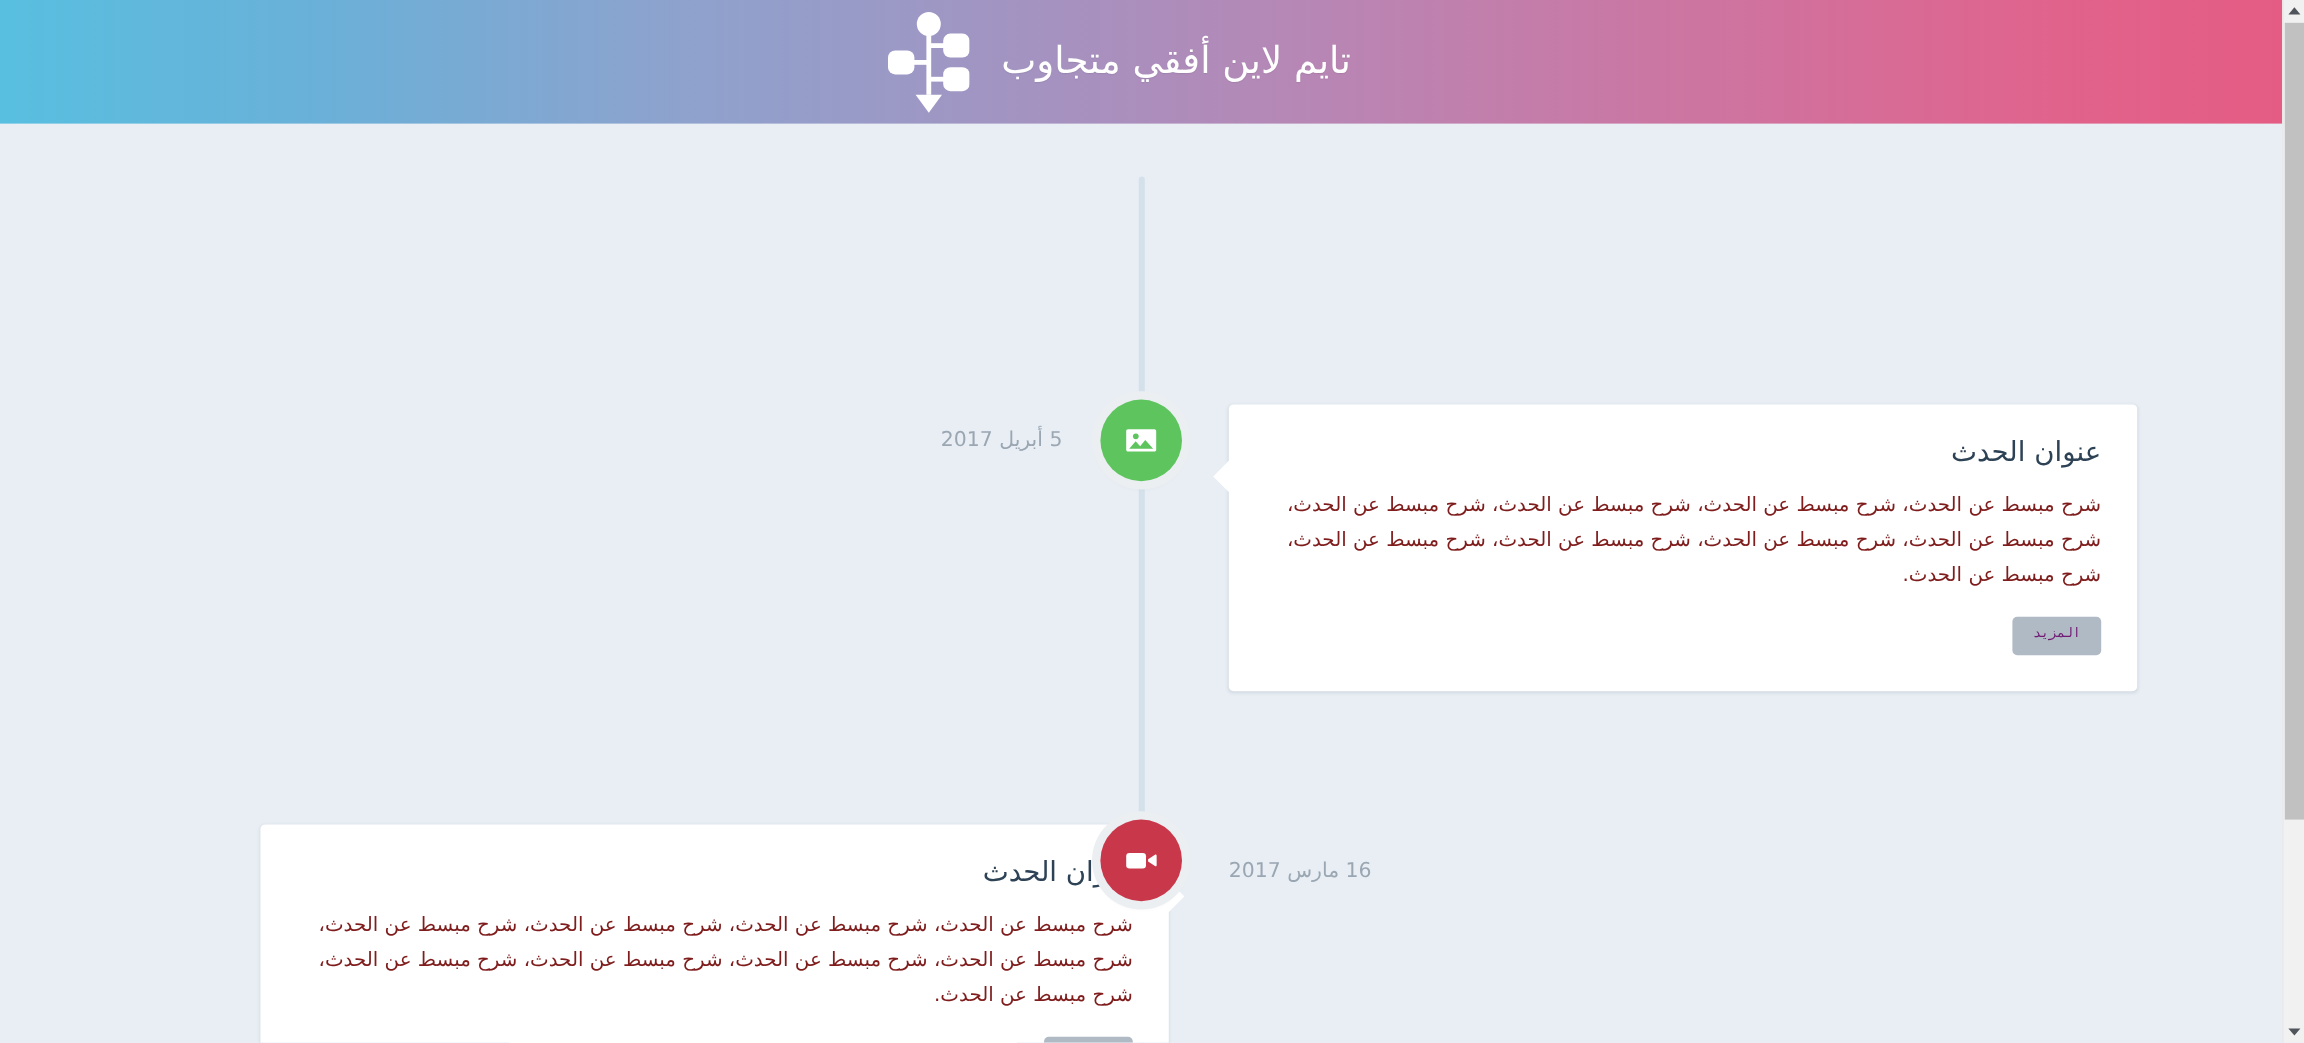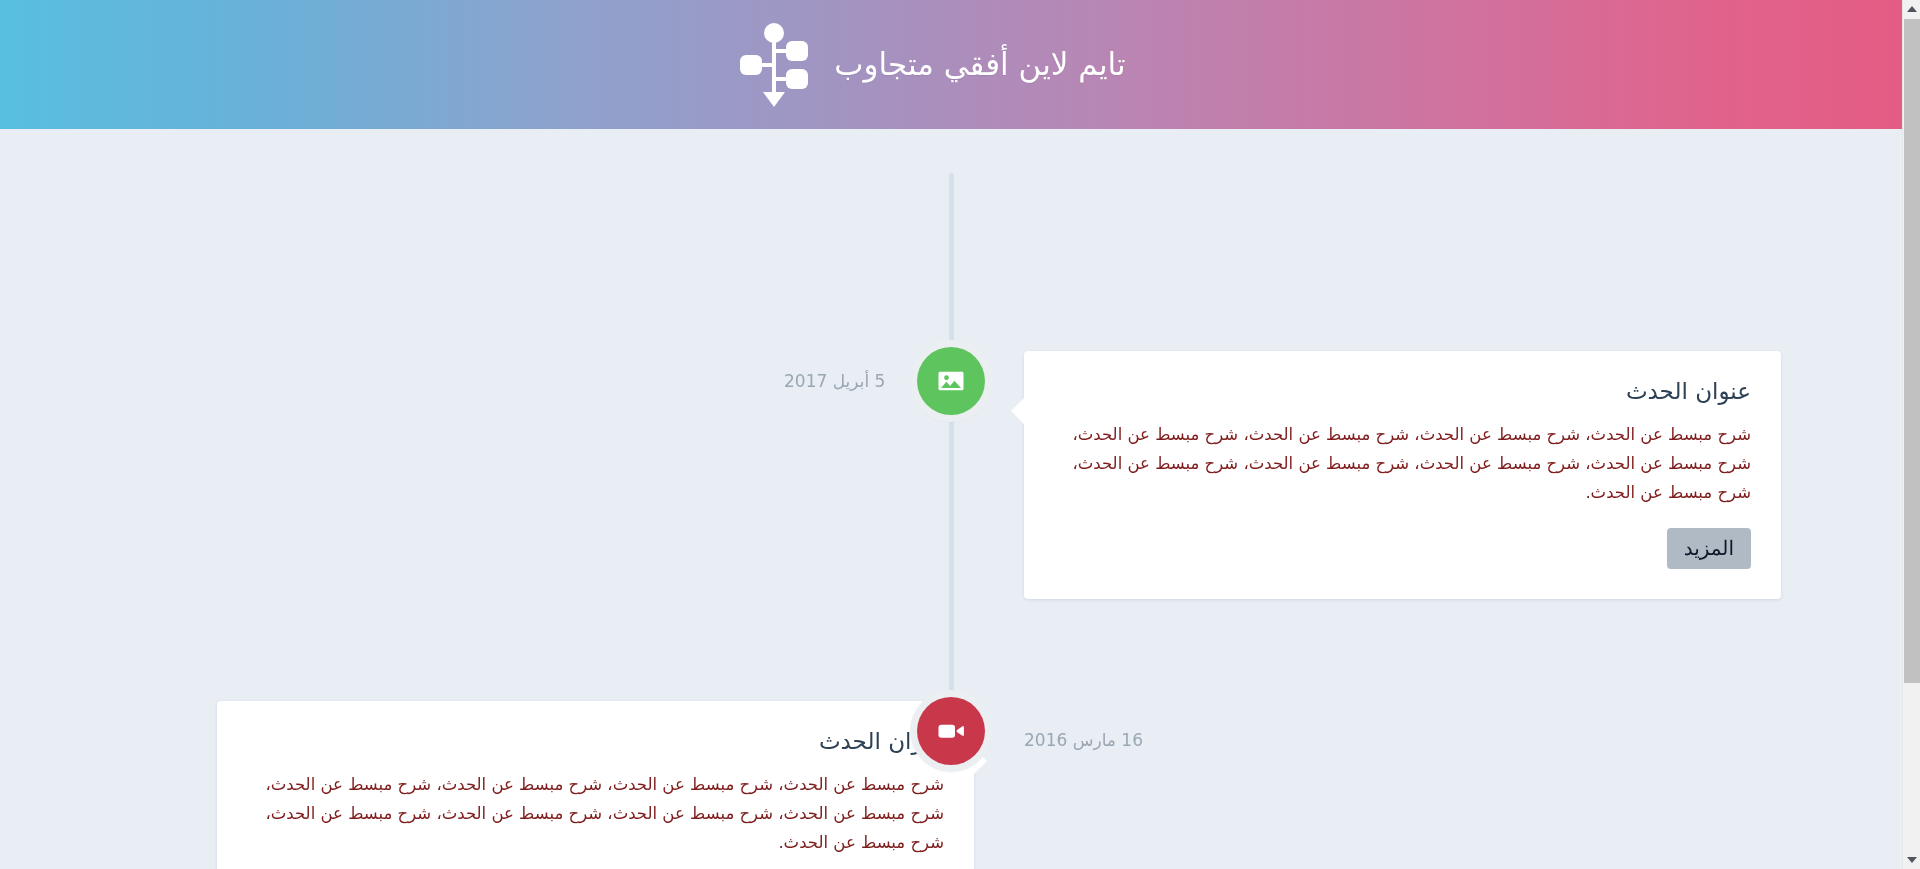--- a/index.html
+++ b/index.html
@@ -23,21 +23,21 @@
     top: 0; left: 0;
     width: 1902px;
     height: 869px;
     overflow: hidden;
     background: #e8eef4;
   }
 
   
   .site-header {
     position: relative;
-    height: 129px;
+    height: 103px;
     background: linear-gradient(90deg, #58bfe0 0%, #6ab0d8 14%, #8ea2cd 30%, #a592c0 46%, #bb84b2 60%, #cf739f 76%, #e0638c 90%, #e45c84 100%);
     display: flex;
     align-items: center;
     justify-content: center;
     overflow: hidden;
   }
   .header-inner {
     display: flex;
     align-items: center;
     gap: 26px;
@@ -57,21 +57,21 @@
     height: 86px;
     flex: 0 0 auto;
     display: block;
   }
 
   
   .timeline {
     position: relative;
     width: 1902px;
     min-height: 766px;
-    padding-top: 0;
+    padding-top: 12px;
   }
   .timeline-axis {
     position: absolute;
     top: 44px;
     bottom: 0;
     left: 949px;
     width: 5px;
     background: #d4e1ea;
     border-radius: 3px;
   }
@@ -135,25 +135,25 @@
   .card-body {
     color: #7f1d1d;
     font-size: 16.5px;
     line-height: 1.75;
     margin: 0 0 20px 0;
     text-align: right;
   }
   .card-btn {
     display: inline-block;
     background: #b0bac4;
-    color: #0f172a;
+    color: #701a75;
     border: none;
     border-radius: 4px;
-    font-size: 20px;
-    font-family: Liberation Sans, sans-serif;
+    font-size: 11px;
+    font-family: Liberation Mono, monospace;
     padding: 10px 17px 11px 17px;
     cursor: pointer;
     line-height: 1;
     float: right;
   }
   .card-clear { clear: both; }
 
   
   .tl-date {
     position: absolute;
@@ -254,21 +254,21 @@
       <article class="tl-card card-right" style="top:222px; left:1024px;">
         <h2 class="card-title">عنوان الحدث</h2>
         <p class="card-body">شرح مبسط عن الحدث، شرح مبسط عن الحدث، شرح مبسط عن الحدث، شرح مبسط عن الحدث، شرح مبسط عن الحدث، شرح مبسط عن الحدث، شرح مبسط عن الحدث، شرح مبسط عن الحدث، شرح مبسط عن الحدث.</p>
         <button class="card-btn">المزيد</button>
         <div class="card-clear"></div>
       </article>
     </div>
 
     <div class="tl-row">
 
-      <span class="tl-date" style="left:1024px; top:603px;">16 مارس 2016</span>
+      <span class="tl-date" style="left:1024px; top:603px;">16 مارس 2017</span>
 
       <div class="tl-marker" style="top:568px; background:#c9384a;">
         <span>
           <svg viewBox="0 0 24 24" xmlns="http://www.w3.org/2000/svg" aria-hidden="true">
             <rect x="2" y="7" width="13.2" height="10.4" rx="2.2" ry="2.2" fill="#ffffff"></rect>
             <path d="M16.6 11.3l4.6-3.1c.5-.34 1.1.03 1.1.62v6.36c0 .59-.6.96-1.1.62l-4.6-3.1z" fill="#ffffff"></path>
           </svg>
         </span>
       </div>
 

